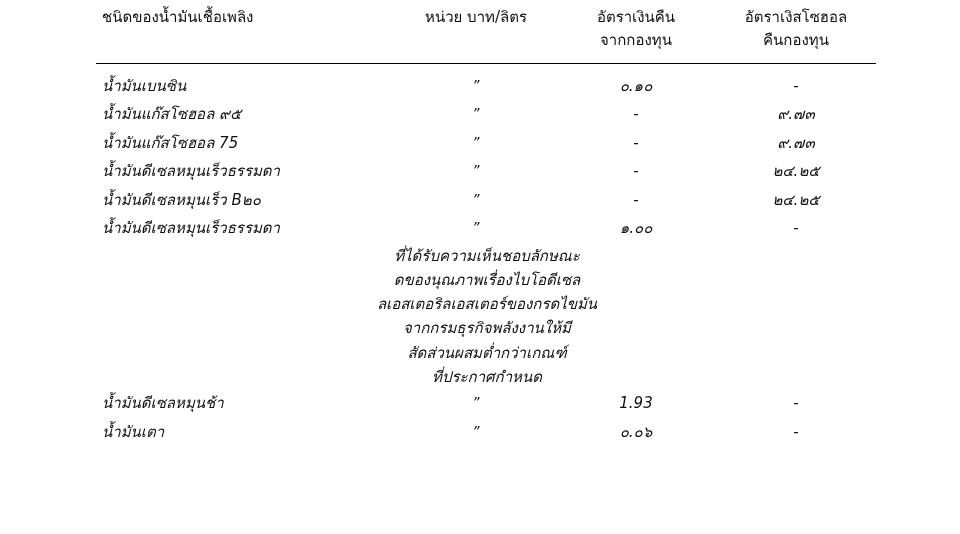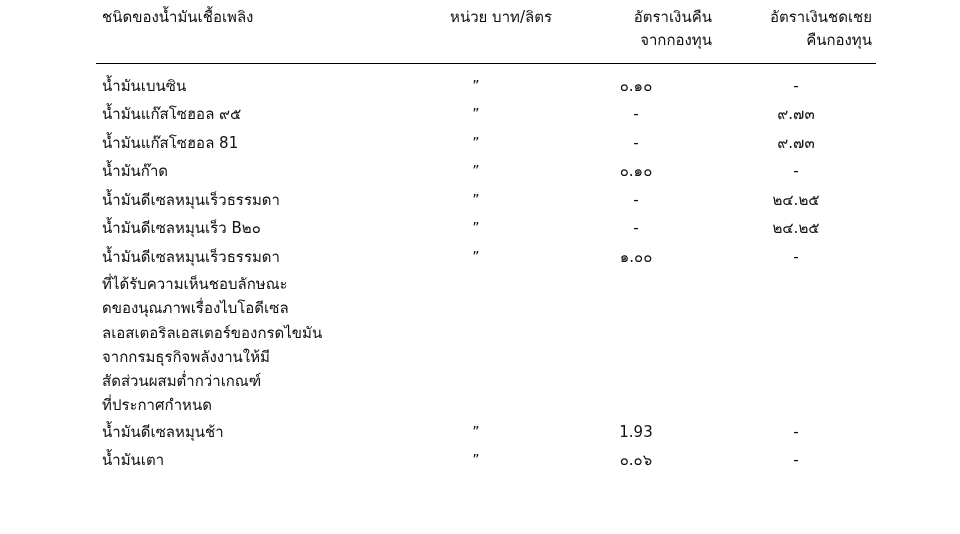--- a/index.html
+++ b/index.html
@@ -41,31 +41,32 @@
     line-height: 1.55;
     margin-top: 44px;
   }
   thead th.h-type {
     text-align: left;
     padding-left: 6px;
   }
   thead th.h-unit,
   thead th.h-refund,
   thead th.h-subsidy {
-    text-align: right;
+    text-align: center;
   }
   .hdr-line2 {
     display: block;
   }
 
   tbody td {
     font-size: 15px;
     padding: 3px 4px;
     line-height: 1.5;
     vertical-align: top;
+    font-style: italic;
   }
   tbody tr:first-child td { padding-top: 11px; }
 
   td.t-type {
     text-align: left;
     padding-left: 6px;
     white-space: nowrap;
   }
   td.t-unit,
   td.t-refund,
@@ -79,20 +80,21 @@
     display: block;
     padding-left: 6px;
     font-size: 15px;
     line-height: 1.62;
     white-space: nowrap;
   }
   td.note-cell {
     padding-top: 1px;
     padding-bottom: 0;
     padding-left: 0;
+    text-align: center;
   }
 </style>
 </head>
 <body>
 
 <div class="sheet">
 
   <table class="fuel-table">
     <colgroup>
       <col class="c-type">
@@ -102,49 +104,43 @@
     </colgroup>
     <thead>
       <tr>
         <th class="h-type">ชนิดของน้ำมันเชื้อเพลิง</th>
         <th class="h-unit">หน่วย บาท/ลิตร</th>
         <th class="h-refund">
           <span>อัตราเงินคืน</span>
           <span class="hdr-line2">จากกองทุน</span>
         </th>
         <th class="h-subsidy">
-          <span>อัตราเงินชดเชย</span>
+          <span>อัตราเงิสโซฮอล</span>
           <span class="hdr-line2">คืนกองทุน</span>
         </th>
       </tr>
     </thead>
     <tbody>
       <tr>
         <td class="t-type">น้ำมันเบนซิน</td>
         <td class="t-unit">”</td>
         <td class="t-refund">๐.๑๐</td>
         <td class="t-subsidy">-</td>
       </tr>
       <tr>
         <td class="t-type">น้ำมันแก๊สโซฮอล ๙๕</td>
         <td class="t-unit">”</td>
         <td class="t-refund">-</td>
         <td class="t-subsidy">๙.๗๓</td>
       </tr>
       <tr>
-        <td class="t-type">น้ำมันแก๊สโซฮอล 81</td>
+        <td class="t-type">น้ำมันแก๊สโซฮอล 75</td>
         <td class="t-unit">”</td>
         <td class="t-refund">-</td>
         <td class="t-subsidy">๙.๗๓</td>
-      </tr>
-      <tr>
-        <td class="t-type">น้ำมันก๊าด</td>
-        <td class="t-unit">”</td>
-        <td class="t-refund">๐.๑๐</td>
-        <td class="t-subsidy">-</td>
       </tr>
       <tr>
         <td class="t-type">น้ำมันดีเซลหมุนเร็วธรรมดา</td>
         <td class="t-unit">”</td>
         <td class="t-refund">-</td>
         <td class="t-subsidy">๒๔.๒๕</td>
       </tr>
       <tr>
         <td class="t-type">น้ำมันดีเซลหมุนเร็ว B๒๐</td>
         <td class="t-unit">”</td>

